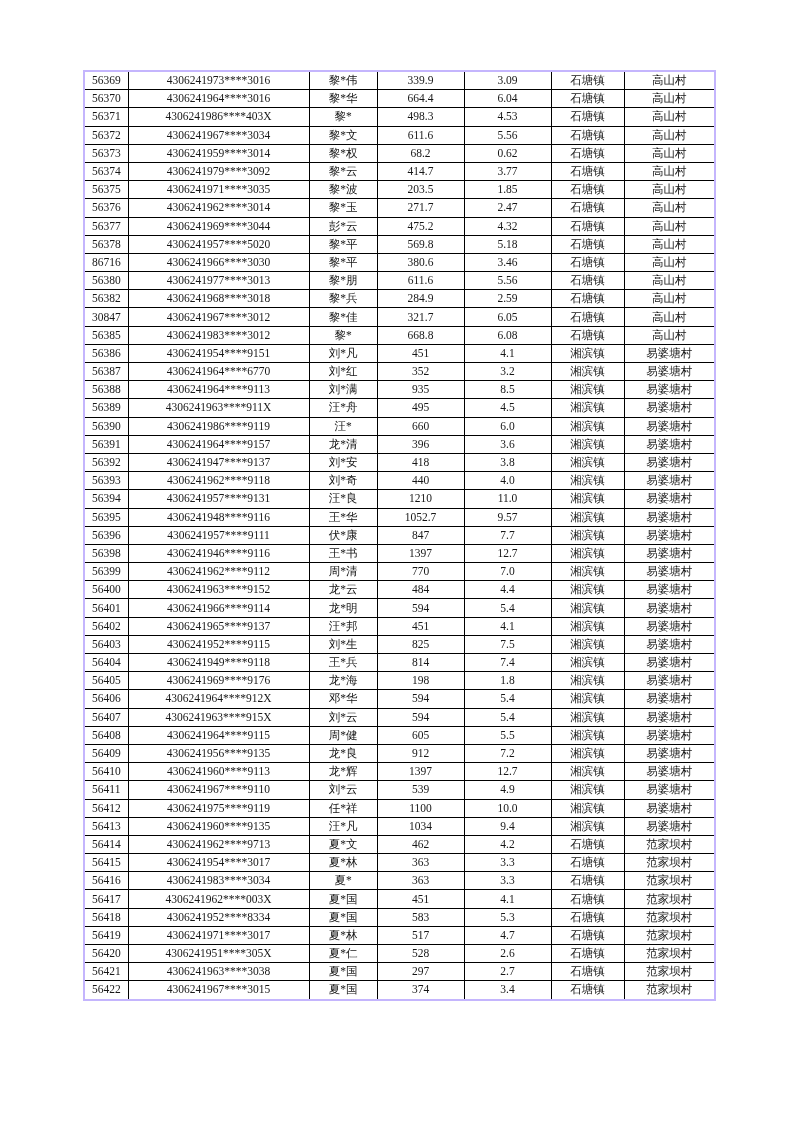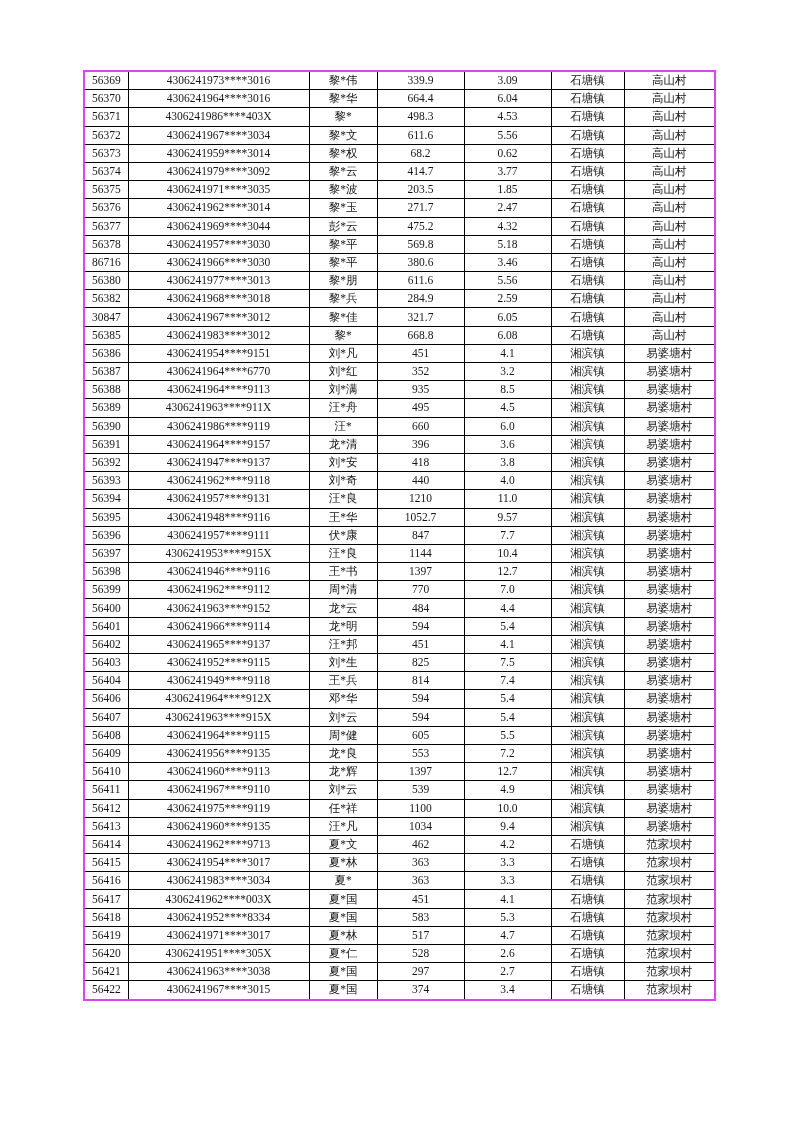--- a/index.html
+++ b/index.html
@@ -16,21 +16,21 @@
     font-family: "Liberation Serif", "DejaVu Serif", serif;
     color: #161616;
   }
   table.data-table {
     position: absolute;
     left: 83px;
     top: 70px;
     width: 631px;
     border-collapse: collapse;
     table-layout: fixed;
-    border: 2px solid #d946ef;
+    border: 2px solid #c4b5fd;
   }
   table.data-table td {
     border: 1px solid #000000;
     height: 17.2px;
     padding: 0;
     text-align: center;
     vertical-align: middle;
     font-size: 11.5px;
     line-height: 17px;
     white-space: nowrap;
@@ -129,21 +129,21 @@
           <td class="col-serial">56377</td>
           <td class="col-id-number">4306241969****3044</td>
           <td class="col-name">彭*云</td>
           <td class="col-value1">475.2</td>
           <td class="col-value2">4.32</td>
           <td class="col-town">石塘镇</td>
           <td class="col-village">高山村</td>
         </tr>
         <tr>
           <td class="col-serial">56378</td>
-          <td class="col-id-number">4306241957****3030</td>
+          <td class="col-id-number">4306241957****5020</td>
           <td class="col-name">黎*平</td>
           <td class="col-value1">569.8</td>
           <td class="col-value2">5.18</td>
           <td class="col-town">石塘镇</td>
           <td class="col-village">高山村</td>
         </tr>
         <tr>
           <td class="col-serial">86716</td>
           <td class="col-id-number">4306241966****3030</td>
           <td class="col-name">黎*平</td>
@@ -281,29 +281,20 @@
         <tr>
           <td class="col-serial">56396</td>
           <td class="col-id-number">4306241957****9111</td>
           <td class="col-name">伏*康</td>
           <td class="col-value1">847</td>
           <td class="col-value2">7.7</td>
           <td class="col-town">湘滨镇</td>
           <td class="col-village">易婆塘村</td>
         </tr>
         <tr>
-          <td class="col-serial">56397</td>
-          <td class="col-id-number">4306241953****915X</td>
-          <td class="col-name">汪*良</td>
-          <td class="col-value1">1144</td>
-          <td class="col-value2">10.4</td>
-          <td class="col-town">湘滨镇</td>
-          <td class="col-village">易婆塘村</td>
-        </tr>
-        <tr>
           <td class="col-serial">56398</td>
           <td class="col-id-number">4306241946****9116</td>
           <td class="col-name">王*书</td>
           <td class="col-value1">1397</td>
           <td class="col-value2">12.7</td>
           <td class="col-town">湘滨镇</td>
           <td class="col-village">易婆塘村</td>
         </tr>
         <tr>
           <td class="col-serial">56399</td>
@@ -353,20 +344,29 @@
         <tr>
           <td class="col-serial">56404</td>
           <td class="col-id-number">4306241949****9118</td>
           <td class="col-name">王*兵</td>
           <td class="col-value1">814</td>
           <td class="col-value2">7.4</td>
           <td class="col-town">湘滨镇</td>
           <td class="col-village">易婆塘村</td>
         </tr>
         <tr>
+          <td class="col-serial">56405</td>
+          <td class="col-id-number">4306241969****9176</td>
+          <td class="col-name">龙*海</td>
+          <td class="col-value1">198</td>
+          <td class="col-value2">1.8</td>
+          <td class="col-town">湘滨镇</td>
+          <td class="col-village">易婆塘村</td>
+        </tr>
+        <tr>
           <td class="col-serial">56406</td>
           <td class="col-id-number">4306241964****912X</td>
           <td class="col-name">邓*华</td>
           <td class="col-value1">594</td>
           <td class="col-value2">5.4</td>
           <td class="col-town">湘滨镇</td>
           <td class="col-village">易婆塘村</td>
         </tr>
         <tr>
           <td class="col-serial">56407</td>
@@ -383,21 +383,21 @@
           <td class="col-name">周*健</td>
           <td class="col-value1">605</td>
           <td class="col-value2">5.5</td>
           <td class="col-town">湘滨镇</td>
           <td class="col-village">易婆塘村</td>
         </tr>
         <tr>
           <td class="col-serial">56409</td>
           <td class="col-id-number">4306241956****9135</td>
           <td class="col-name">龙*良</td>
-          <td class="col-value1">553</td>
+          <td class="col-value1">912</td>
           <td class="col-value2">7.2</td>
           <td class="col-town">湘滨镇</td>
           <td class="col-village">易婆塘村</td>
         </tr>
         <tr>
           <td class="col-serial">56410</td>
           <td class="col-id-number">4306241960****9113</td>
           <td class="col-name">龙*辉</td>
           <td class="col-value1">1397</td>
           <td class="col-value2">12.7</td>

